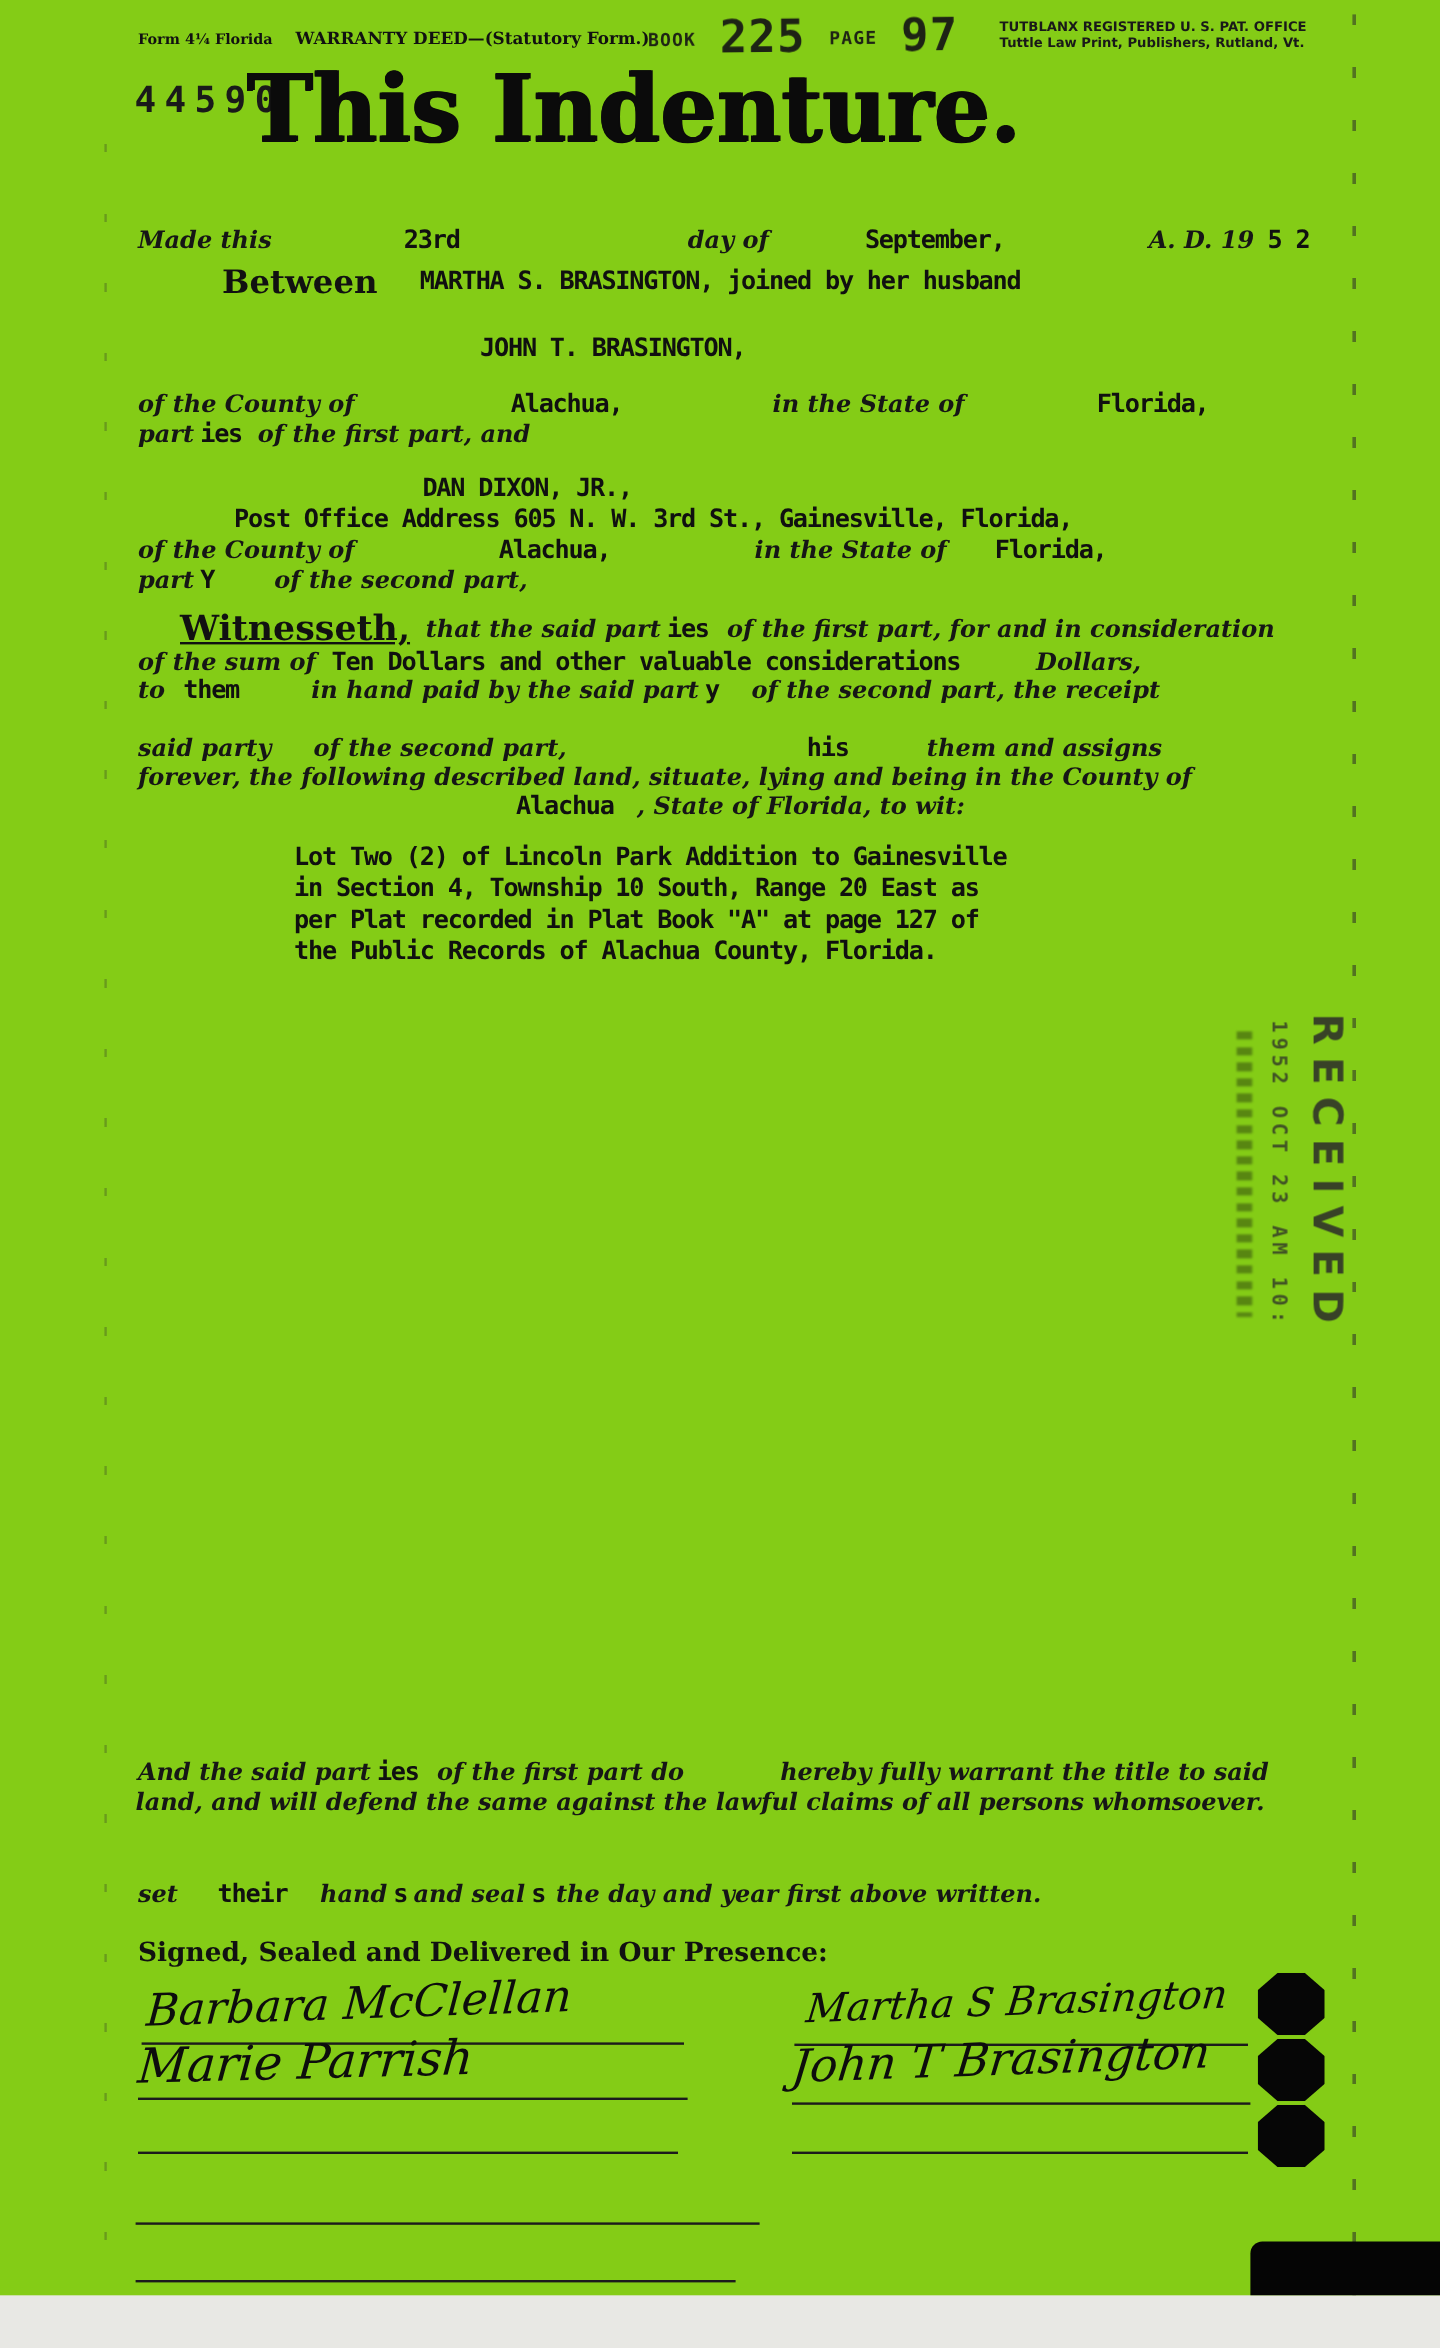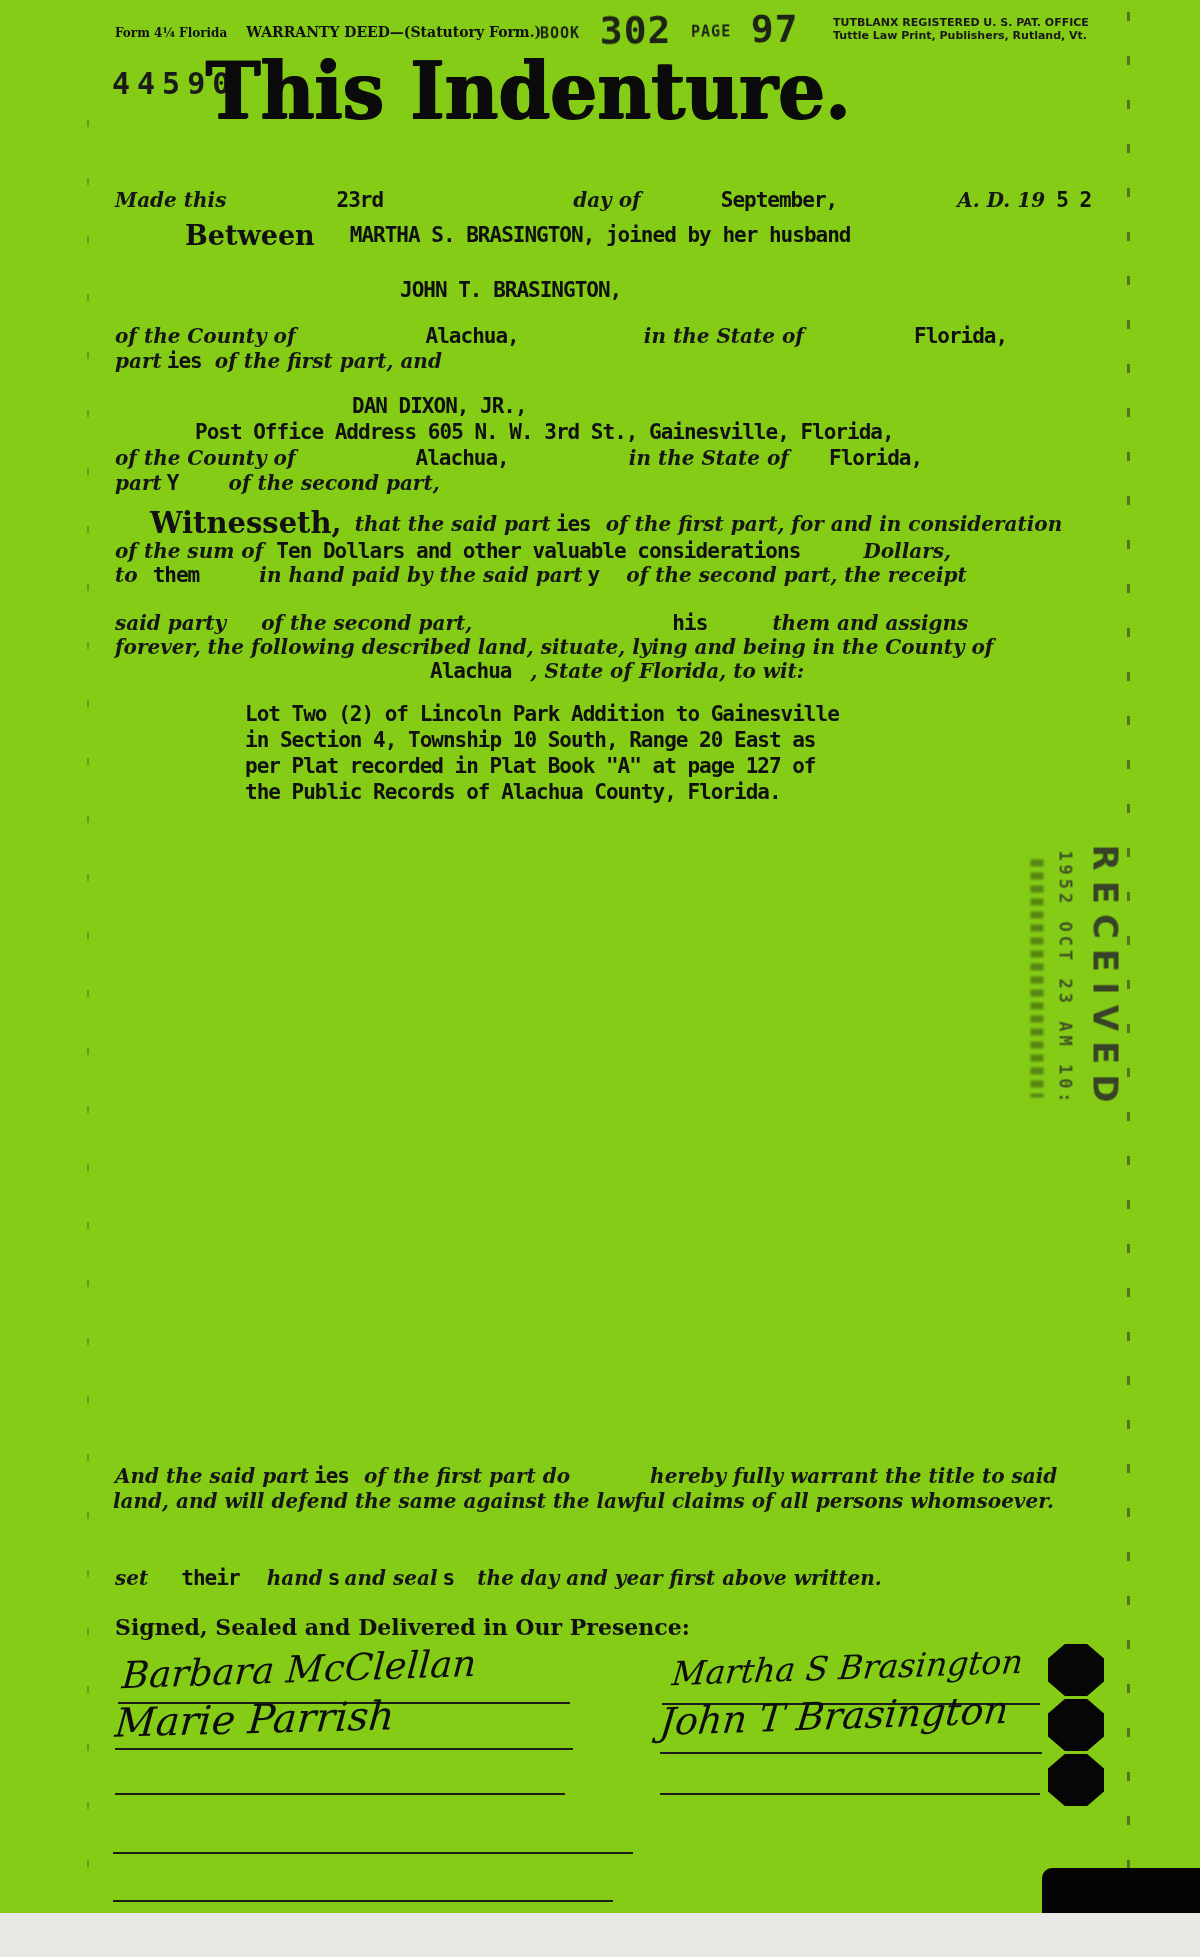--- a/index.html
+++ b/index.html
@@ -49,21 +49,21 @@
 
   <div class="edge-r"></div>
   <div class="edge-l"></div>
 
   <div class="ln" style="top:22px;left:115px;">
     <span class="bd" style="font-size:12px;">Form 4¼ Florida</span>
     <span class="bd" style="font-size:14px;margin-left:14px;">WARRANTY DEED—(Statutory Form.)</span>
   </div>
   <div class="ln stampnum" style="top:8px;left:540px;">
     <span class="sm">BOOK</span>
-    <span class="big" style="margin-left:10px;">302</span>
+    <span class="big" style="margin-left:10px;">225</span>
     <span class="sm" style="margin-left:10px;">PAGE</span>
     <span class="big" style="margin-left:10px;">97</span>
   </div>
   <div class="ln printer" style="top:16px;left:833px;">
     <div>TUTBLANX REGISTERED U. S. PAT. OFFICE</div>
     <div class="it2">Tuttle Law Print, Publishers, Rutland, Vt.</div>
   </div>
 
   <div class="ln instno" style="top:66px;left:112px;">44590</div>
   <div class="ln title" style="top:48px;left:205px;">This Indenture.</div>
@@ -103,21 +103,21 @@
     <span class="it" style="margin-left:115px;">in the State of</span>
     <span class="ty" style="margin-left:35px;">Florida,</span>
   </div>
   <div class="ln" style="top:471px;left:115px;">
     <span class="it">part</span>
     <span class="ty">Y</span>
     <span class="it" style="margin-left:45px;">of the second part,</span>
   </div>
 
   <div class="ln" style="top:506px;left:150px;">
-    <span class="bd" style="font-size:29px;">Witnesseth,</span>
+    <span class="bd" style="font-size:29px;text-decoration:underline;">Witnesseth,</span>
     <span class="it" style="margin-left:8px;vertical-align:2px;">that the said part</span>
     <span class="ty" style="vertical-align:2px;">ies</span>
     <span class="it" style="margin-left:10px;vertical-align:2px;">of the first part, for and in consideration</span>
   </div>
   <div class="ln" style="top:539px;left:115px;">
     <span class="it">of the sum of</span>
     <span class="ty" style="margin-left:8px;">Ten Dollars and other valuable considerations</span>
     <span class="it" style="margin-left:58px;">Dollars,</span>
   </div>
   <div class="ln" style="top:563px;left:115px;">
@@ -160,21 +160,21 @@
   </div>
   <div class="ln it" style="top:1489px;left:113px;">land, and will defend the same against the lawful claims of all persons whomsoever.</div>
 
   <div class="ln" style="top:1566px;left:115px;">
     <span class="it">set</span>
     <span class="ty" style="margin-left:28px;">their</span>
     <span class="it" style="margin-left:22px;">hand</span>
     <span class="ty">s</span>
     <span class="it">and seal</span>
     <span class="ty">s</span>
-    <span class="it" style="margin-left:18px;">the day and year first above written.</span>
+    <span class="it" style="margin-left:4px;">the day and year first above written.</span>
   </div>
 
   <div class="ln bd" style="top:1614px;left:115px;font-size:22px;">Signed, Sealed and Delivered in Our Presence:</div>
 
   <div class="ln sig" style="top:1648px;left:122px;font-size:37px;transform:rotate(-2deg) skewX(-6deg);">Barbara McClellan</div>
   <div class="sigline" style="top:1702px;left:118px;width:452px;"></div>
   <div class="ln sig" style="top:1696px;left:115px;font-size:40px;transform:rotate(-1.5deg) skewX(-6deg);">Marie Parrish</div>
   <div class="sigline" style="top:1748px;left:115px;width:458px;"></div>
 
   <div class="ln sig" style="top:1648px;left:672px;font-size:33px;transform:rotate(-2deg) skewX(-8deg);">Martha S Brasington</div>

